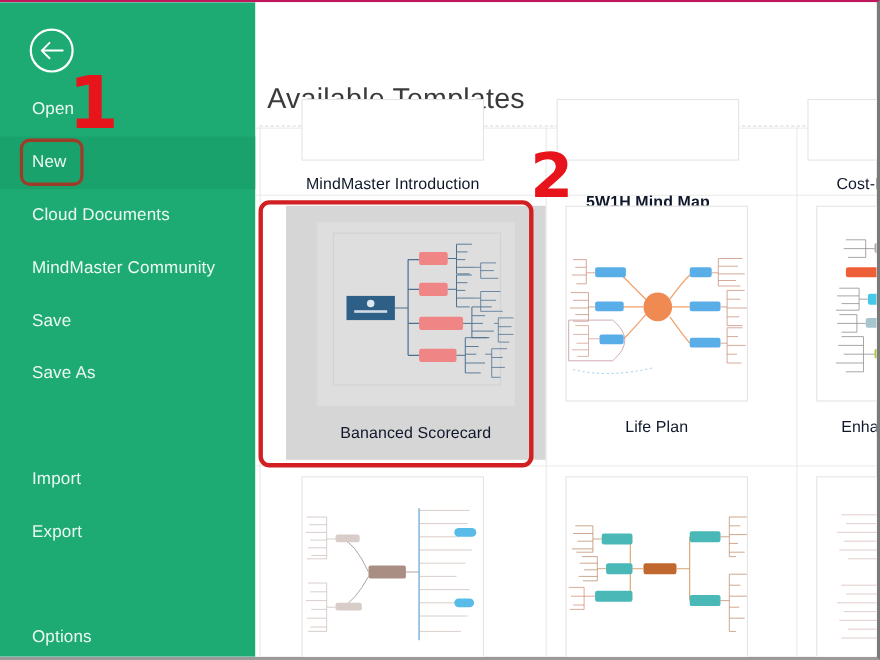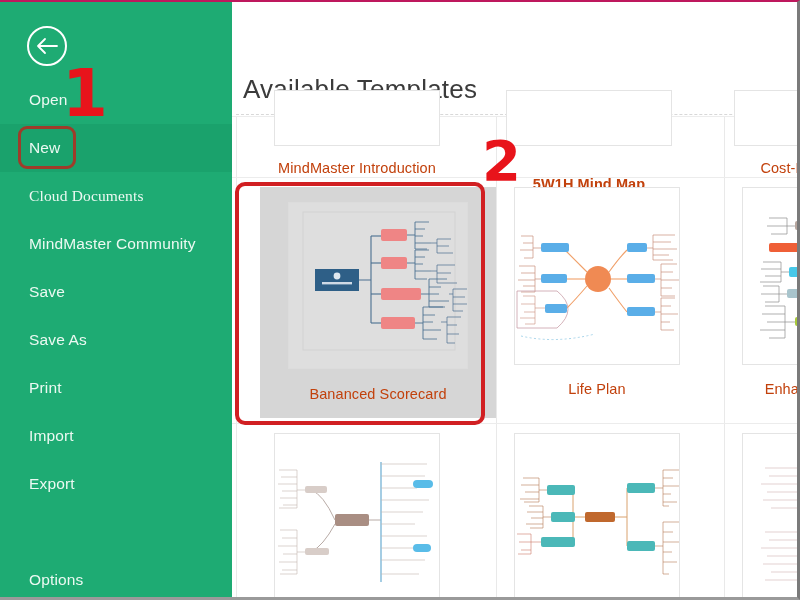--- a/index.html
+++ b/index.html
@@ -102,21 +102,21 @@
     cursor: pointer;
   }
   .thumb {
     position: relative;
     background: #ffffff;
     border: 1px solid #e4e4e4;
     overflow: hidden;
   }
   .card-label {
     font-size: 14.5px;
-    color: #c2410c;
+    color: #0f172a;
     text-align: center;
     white-space: nowrap;
     letter-spacing: .1px;
   }
 
   
   #card-scorecard {
     background: #d6d6d6;
   }
 
@@ -164,34 +164,31 @@
         </svg>
       </span>
     </div>
 
     <div class="nav-item" style="top:74px;">
       <span>Open</span>
     </div>
     <div class="nav-item selected" style="top:122px;">
       <span>New</span>
     </div>
-    <div class="nav-item" style="top:170px;font-family:Liberation Serif, serif;">
+    <div class="nav-item" style="top:170px;">
       <span>Cloud Documents</span>
     </div>
     <div class="nav-item" style="top:266px;">
       <span>Save</span>
     </div>
     <div class="nav-item" style="top:218px;">
       <span>MindMaster Community</span>
     </div>
     <div class="nav-item" style="top:314px;align-items:center;">
       <span>Save As</span>
-    </div>
-    <div class="nav-item" style="top:362px;">
-      <span>Print</span>
     </div>
     <div class="nav-item" style="top:410px;">
       <span>Import</span>
     </div>
     <div class="nav-item" style="top:458px;">
       <span>Export</span>
     </div>
     <div class="nav-item" style="top:554px;">
       <span>Options</span>
     </div>

